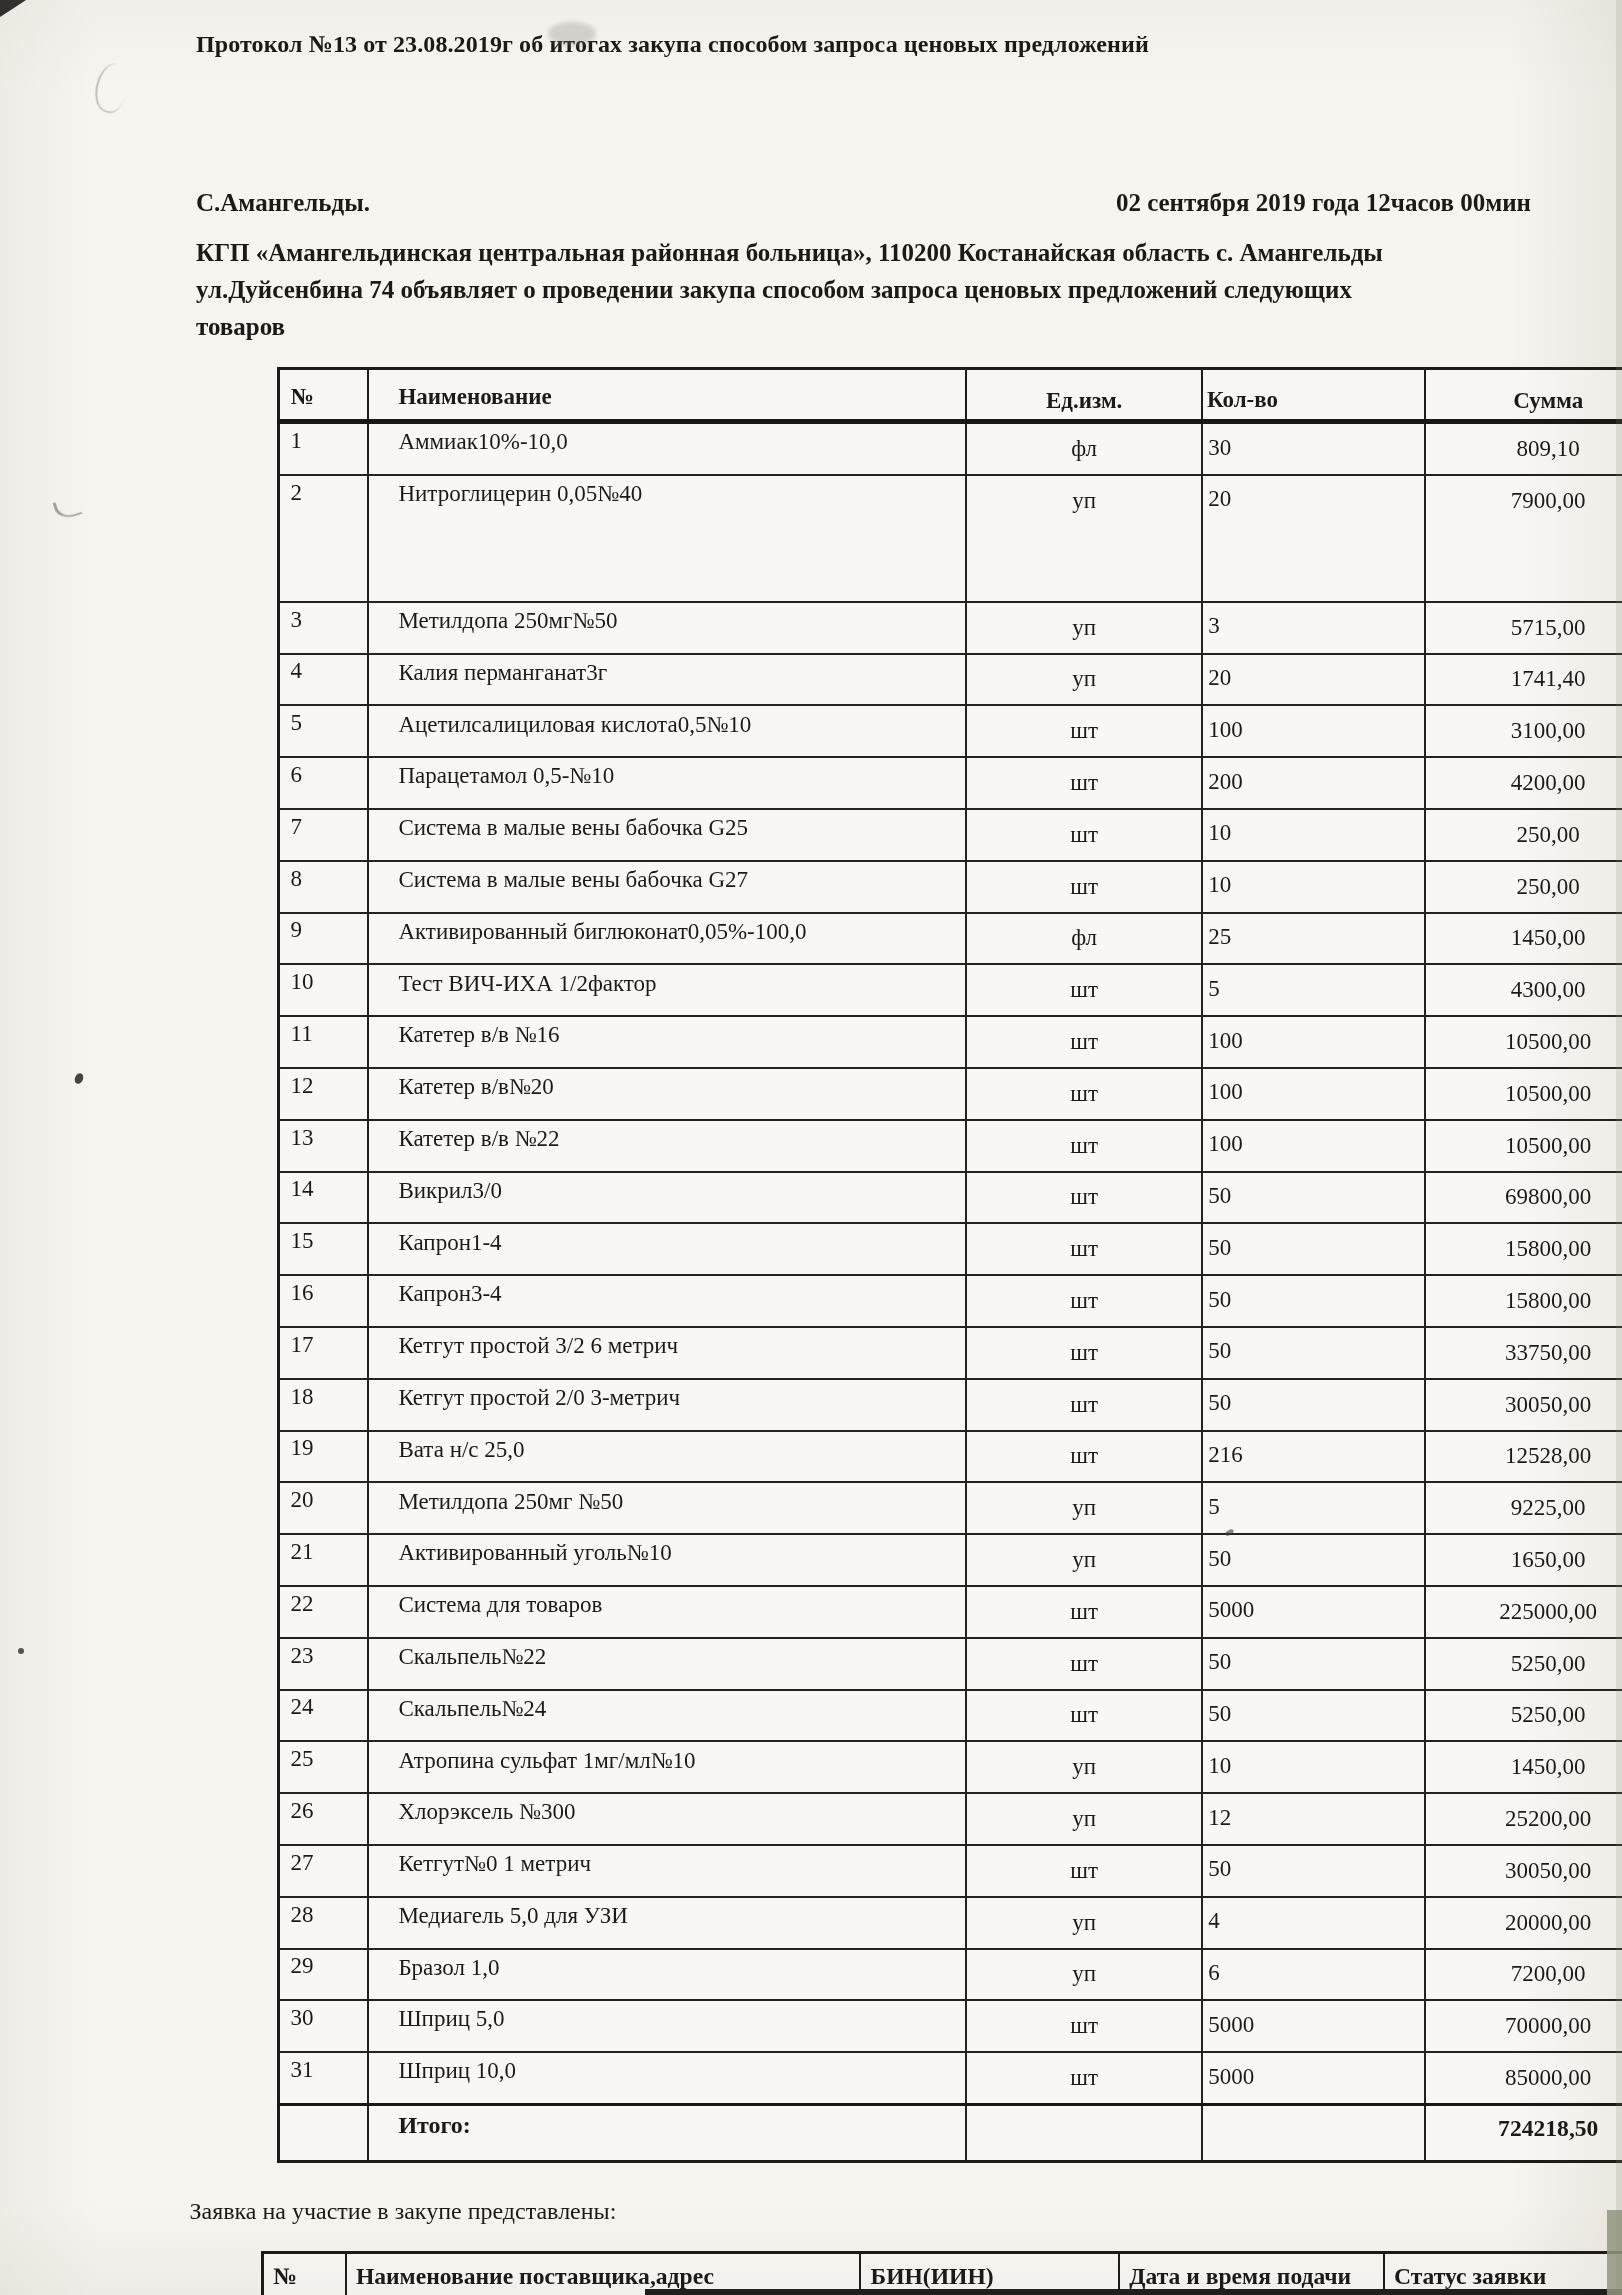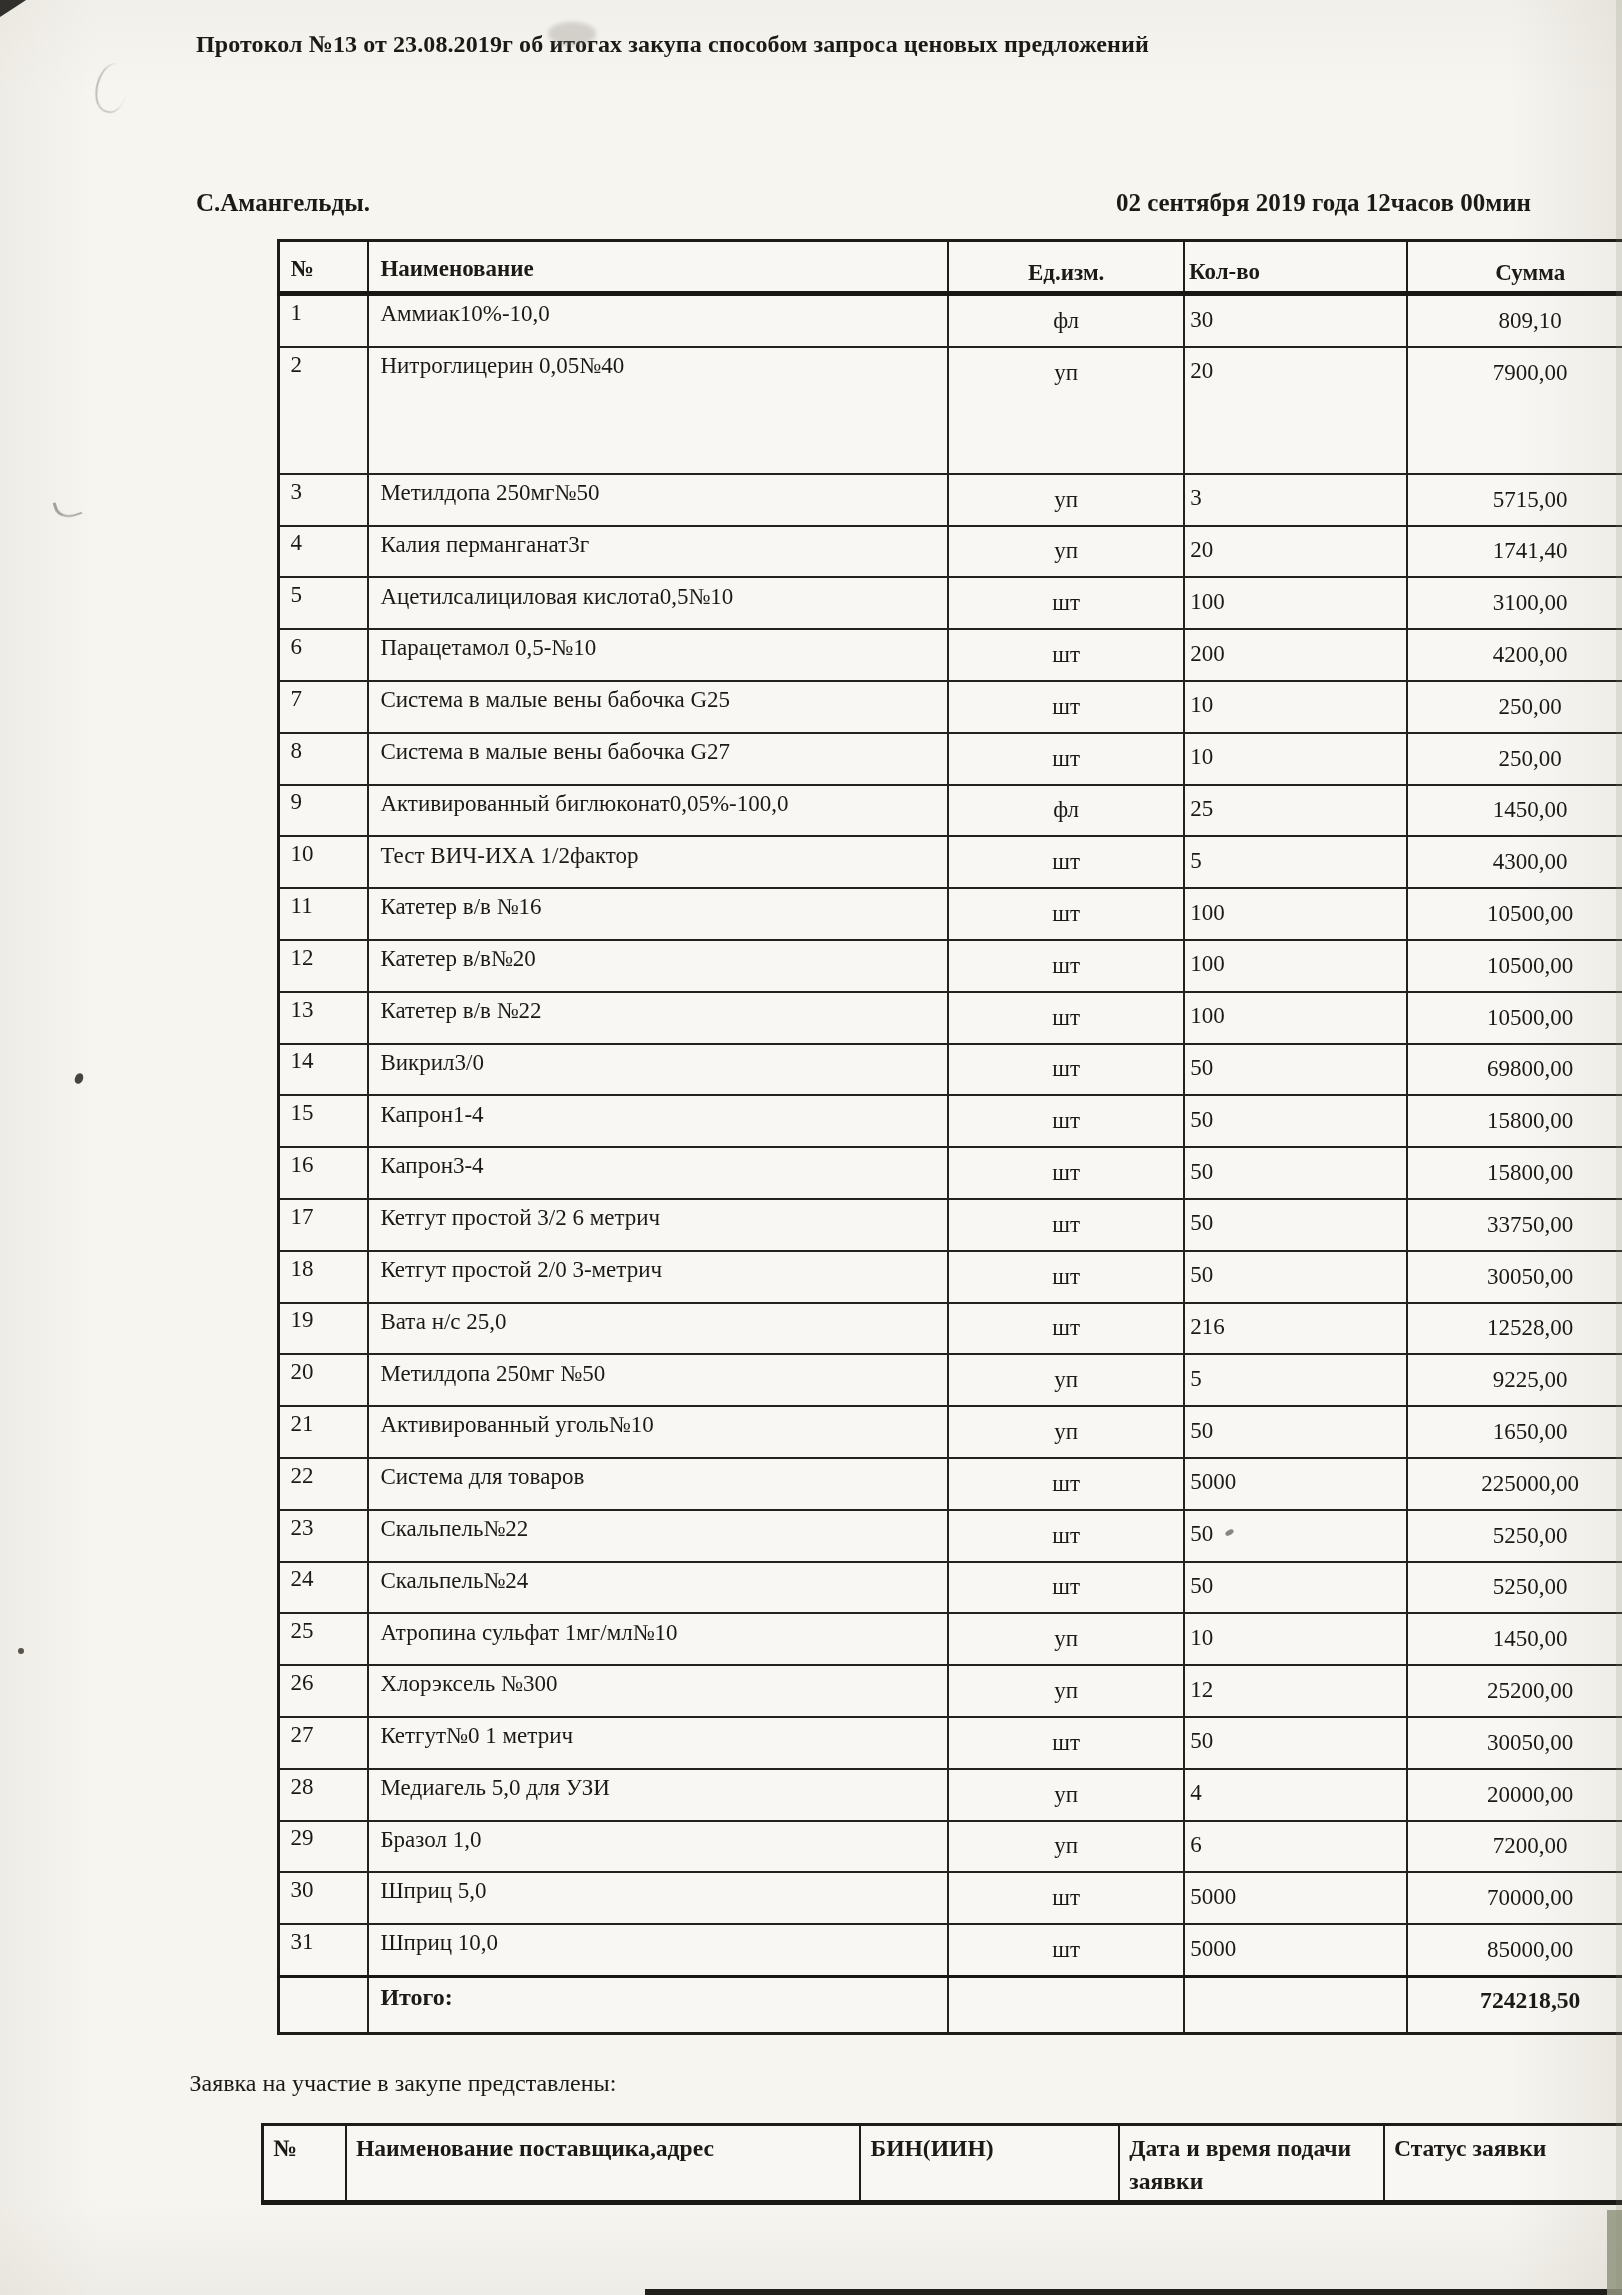--- a/index.html
+++ b/index.html
@@ -38,21 +38,21 @@
   .items th{
     border:2px solid #1d1c19;border-bottom:5.9px solid #191815;border-top:2.6px solid #1d1c19;
     font-weight:bold;text-align:center;height:37px;padding:0 3.9px;
   }
   .items td{
     border:2px solid #23221f;border-top-width:2.6px;border-bottom-width:2.6px;
     height:38px;vertical-align:top;padding:1.3px 5.2px 0 5.2px;line-height:1.15;
   }
   .items tbody tr:nth-child(2) td{height:113px;}
   .items .c-num{width:73px;text-align:left;padding-left:10.5px;padding-top:3.9px;}
-  .items .c-name{width:563px;text-align:left;padding-left:11px;padding-top:5.2px;}
+  .items .c-name{width:563px;text-align:left;padding-left:29px;padding-top:5.2px;}
   .items .c-unit{width:226px;text-align:center;padding-top:11.8px;}
   .items .c-qty{width:213px;text-align:left;padding-top:10.5px;}
   .items .c-sum{width:237px;text-align:center;padding-top:11.8px;}
   .items .total-row td{height:42px;border-top:3.9px solid #191815;}
   .items .total-row .c-name{font-weight:bold;font-size:24px;padding-top:6.5px;}
   .items .total-row .c-sum{font-weight:bold;font-size:23.6px;padding-top:9.2px;}
 
   
   .apps-note{margin:35px 0 0 -6.5px;font-size:24px;font-weight:normal;}
 
@@ -94,20 +94,21 @@
 
   <div class="content">
 
     <div class="doc-title">Протокол №13 от 23.08.2019г об  итогах закупа способом запроса ценовых предложений</div>
 
     <div class="place-row">
       <span>С.Амангельды.</span>
       <span>02 сентября 2019 года 12часов 00мин</span>
     </div>
 
+    <p class="intro">КГП «Амангельдинская центральная районная больница», 110200 Костанайская область  с. Амангельды ул.Дуйсенбина 74 объявляет о проведении закупа способом запроса ценовых предложений следующих товаров</p>
 
     <table class="items">
       <thead>
         <tr>
           <th class="c-num">№</th>
           <th class="c-name">Наименование</th>
           <th class="c-unit">Ед.изм.</th>
           <th class="c-qty">Кол-во</th>
           <th class="c-sum">Сумма</th>
         </tr>

